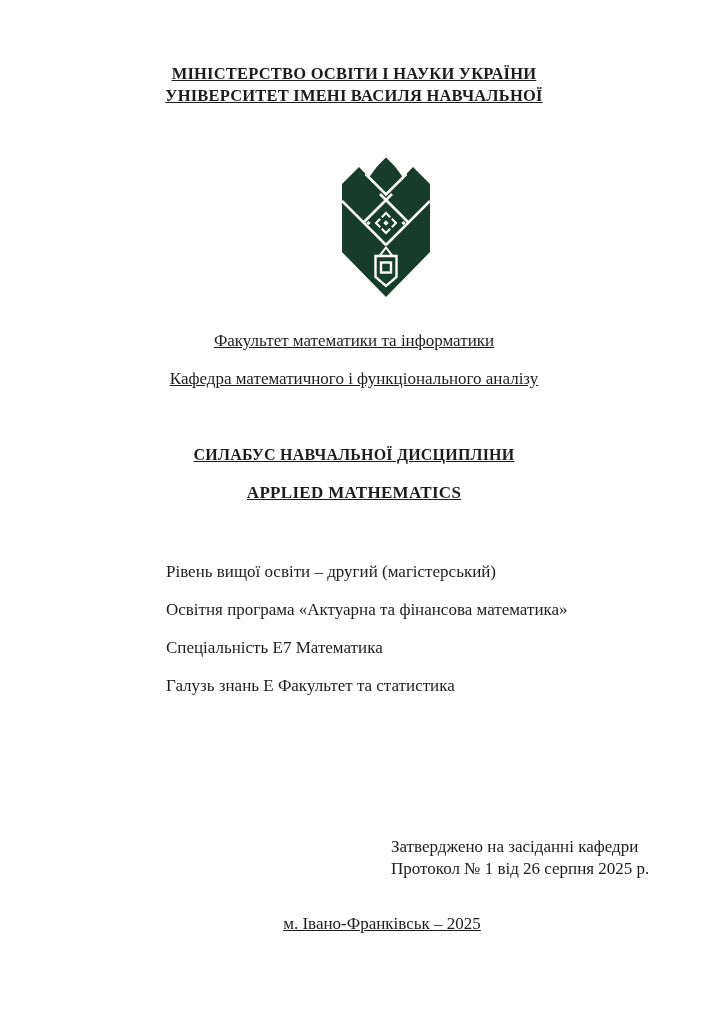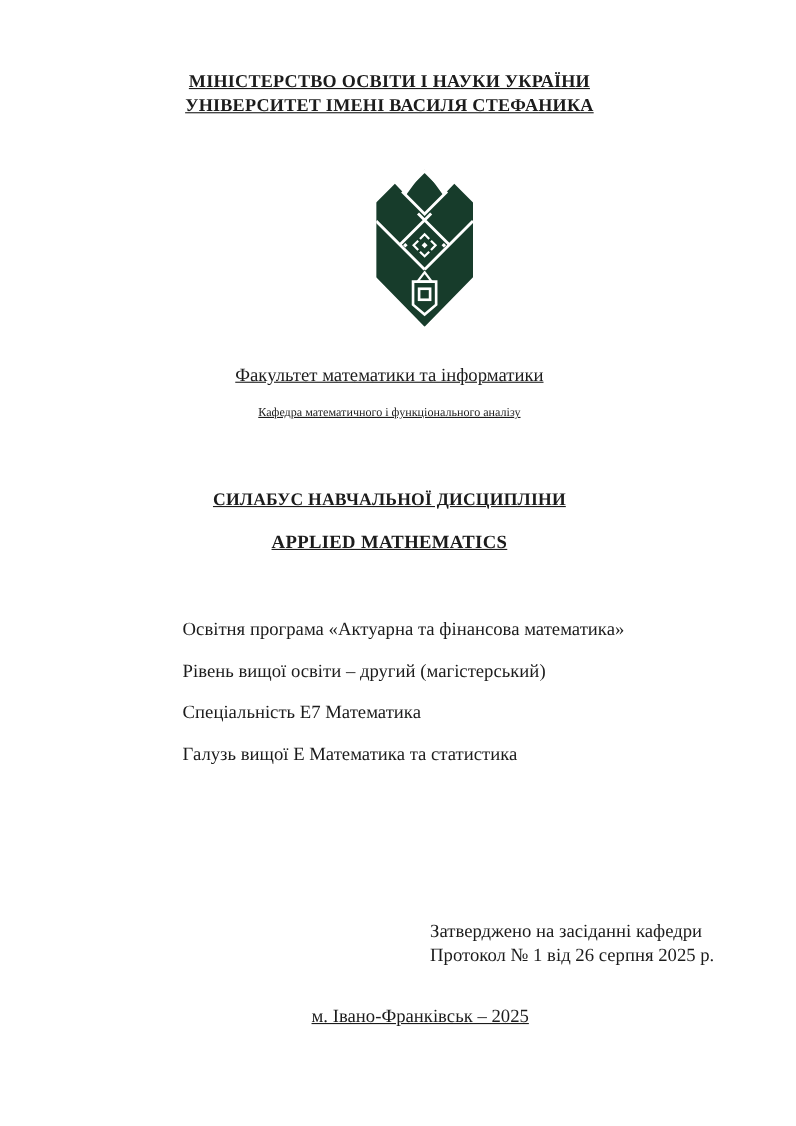--- a/index.html
+++ b/index.html
@@ -31,21 +31,21 @@
     letter-spacing: 0.2px;
   }
   .logo-wrap {
     position: absolute;
     left: 342px;
     top: 154px;
     width: 88px;
     height: 143px;
   }
   .faculty-line   { top: 331px; font-size: 17px; }
-  .department-line{ top: 369px; font-size: 11px; }
+  .department-line{ top: 369px; font-size: 17px; }
   .doc-title     { top: 446px; font-weight: bold; font-size: 16px; letter-spacing: 0.2px; }
   .course-title  { top: 483px; font-weight: bold; font-size: 17px; letter-spacing: 0.3px; }
   .details-block {
     position: absolute;
     left: 166px;
     top: 562px;
     font-size: 17px;
     line-height: 20px;
   }
   .details-block .detail-line { margin-bottom: 18px; }
@@ -62,21 +62,21 @@
     padding-left: 28px;
   }
 </style>
 </head>
 <body>
 
 <div class="page">
 
   <div class="centered ministry-header">
     <div>МІНІСТЕРСТВО ОСВІТИ І НАУКИ УКРАЇНИ</div>
-    <div>УНІВЕРСИТЕТ ІМЕНІ ВАСИЛЯ СТЕФАНИКА</div>
+    <div>УНІВЕРСИТЕТ ІМЕНІ ВАСИЛЯ НАВЧАЛЬНОЇ</div>
   </div>
 
   <div class="logo-wrap">
     <svg width="88" height="143" viewBox="0 0 88 143" aria-hidden="true">
 
       <g fill="#173c2b">
         <path d="M0,30 L17,13 L27,23.5 L44,0 L61,23.5 L71,13 L88,30 L88,98 L44,143 L0,98 Z"></path>
       </g>
 
       <g stroke="#ffffff" fill="none">
@@ -105,24 +105,24 @@
     </svg>
   </div>
 
   <div class="centered faculty-line">Факультет математики та інформатики</div>
   <div class="centered department-line">Кафедра математичного і функціонального аналізу</div>
 
   <div class="centered doc-title">СИЛАБУС НАВЧАЛЬНОЇ ДИСЦИПЛІНИ</div>
   <div class="centered course-title">APPLIED MATHEMATICS</div>
 
   <div class="details-block">
+    <div class="detail-line">Рівень вищої освіти – другий (магістерський)</div>
     <div class="detail-line">Освітня програма «Актуарна та фінансова математика»</div>
-    <div class="detail-line">Рівень вищої освіти – другий (магістерський)</div>
     <div class="detail-line">Спеціальність Е7 Математика</div>
-    <div class="detail-line">Галузь вищої Е Математика та статистика</div>
+    <div class="detail-line">Галузь знань Е Факультет та статистика</div>
   </div>
 
   <div class="approval-block">
     <div>Затверджено на засіданні кафедри</div>
     <div>Протокол № 1 від 26 серпня 2025 р.</div>
   </div>
 
   <div class="centered city-line">м. Івано-Франківськ – 2025</div>
 
 </div>

